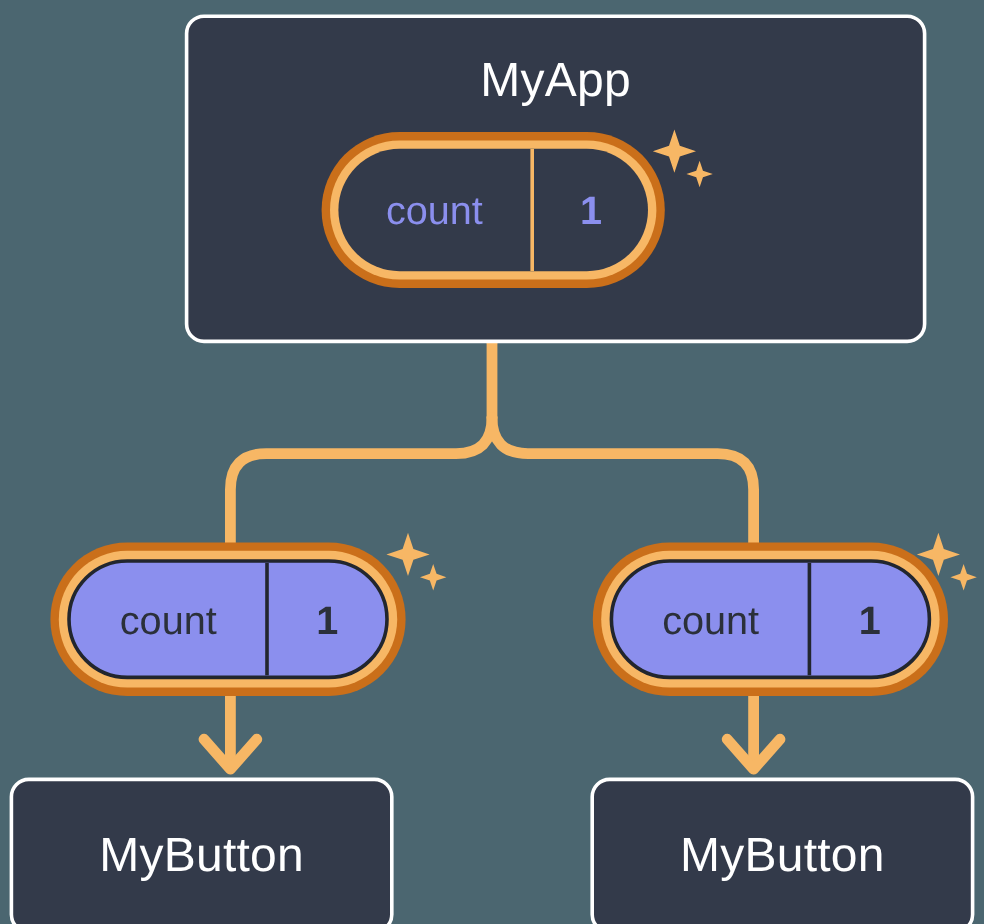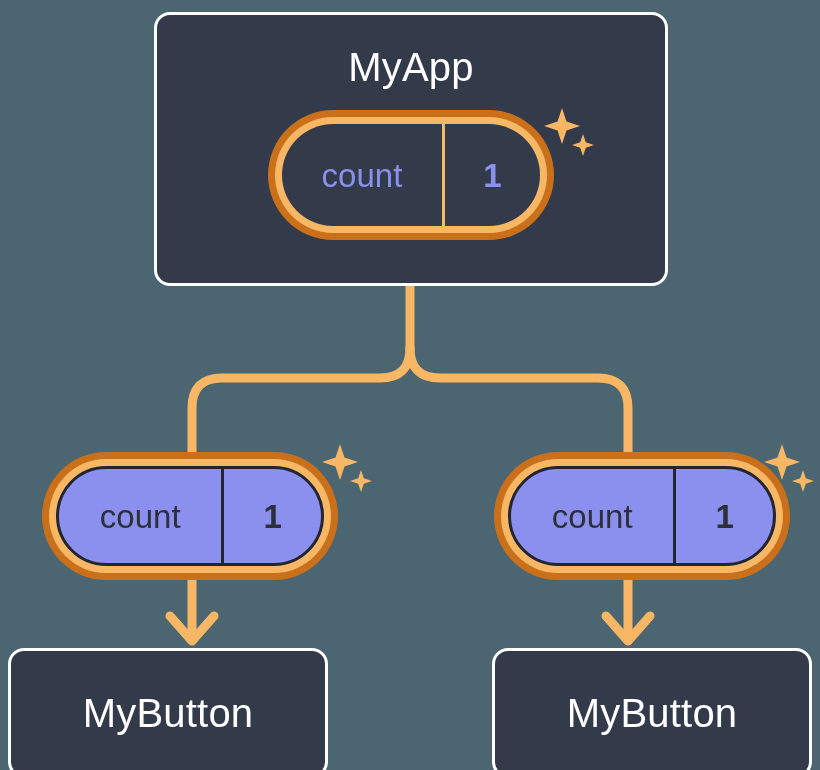--- a/index.html
+++ b/index.html
@@ -43,21 +43,21 @@
     font-size: 40px;
     font-weight: 400;
     letter-spacing: 0.2px;
     line-height: 1;
     white-space: nowrap;
   }
 
   #card-myapp {
     left: 154px;
     top: 12px;
-    width: 514px;
+    width: 618px;
     height: 274px;
     padding-top: 32px;
   }
   #card-mybutton-left {
     left: 8px;
     top: 648px;
     width: 320px;
     height: 130px;
     justify-content: center;
   }

